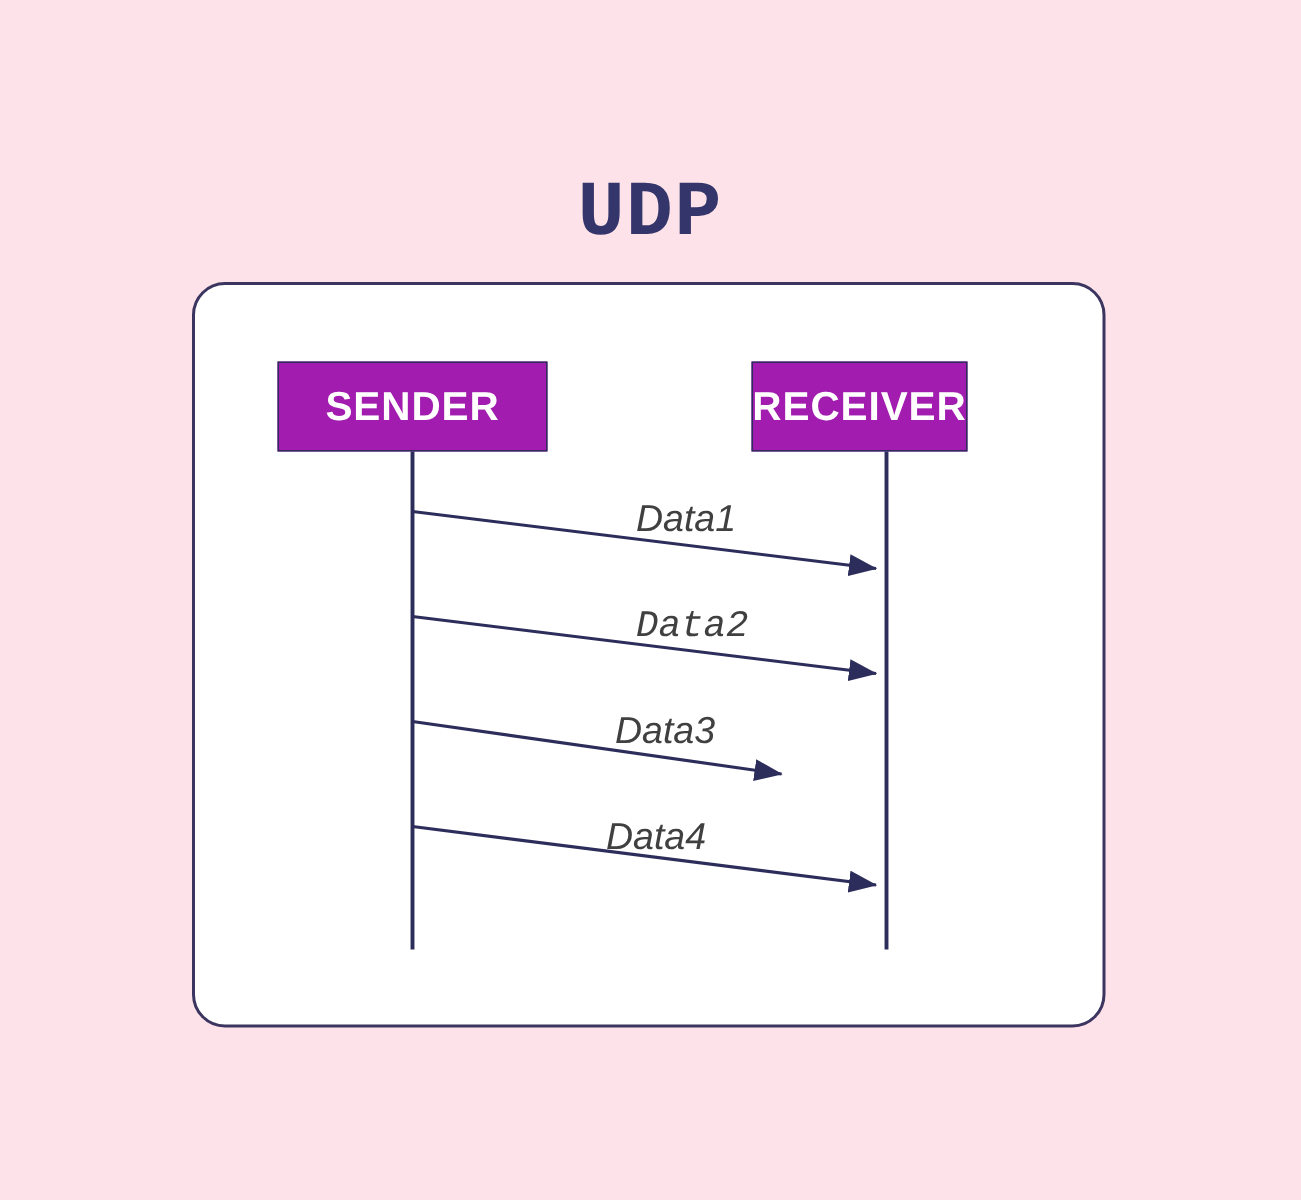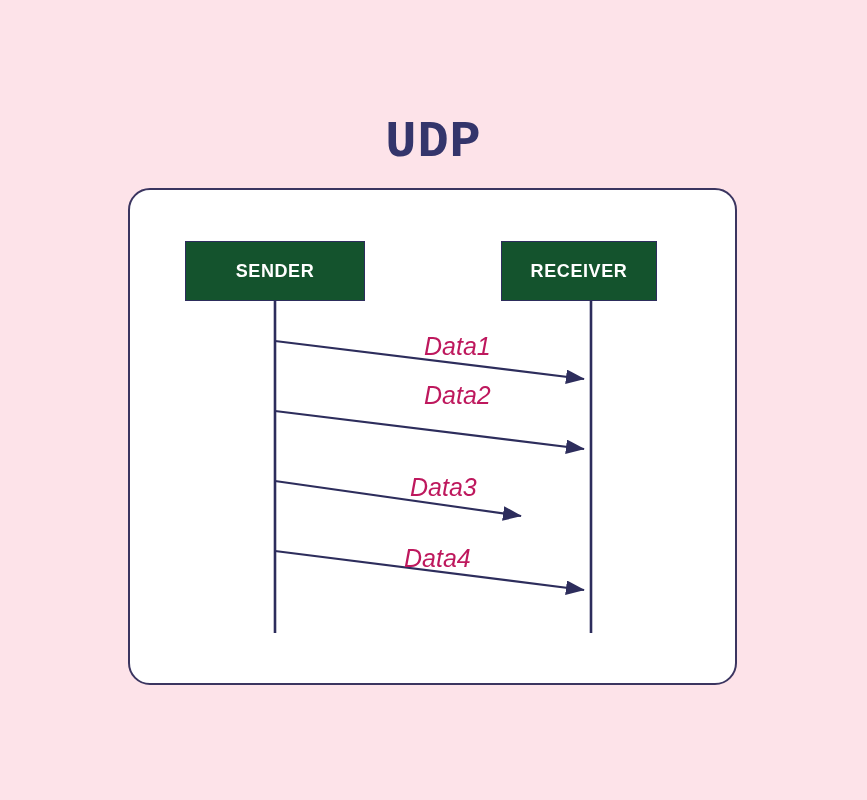--- a/index.html
+++ b/index.html
@@ -42,57 +42,57 @@
     width: 609px;
     height: 497px;
     box-sizing: border-box;
     background: #ffffff;
     border: 2px solid #3b3560;
     border-radius: 22px;
   }
   .actor-box {
     position: absolute;
     box-sizing: border-box;
-    background: #14532d;
+    background: #a21caf;
     border: 1px solid #2d2d5c;
     color: #ffffff;
-    font-size: 18px;
+    font-size: 27px;
     font-weight: bold;
     letter-spacing: 0.6px;
     display: flex;
     align-items: center;
     justify-content: center;
     font-family: "Liberation Sans", sans-serif;
     user-select: none;
   }
   #actor-sender {
     left: 185px;
     top: 241px;
     width: 180px;
     height: 60px;
   }
   #actor-receiver {
     left: 501px;
     top: 241px;
-    width: 156px;
+    width: 144px;
     height: 60px;
   }
   .svg-layer {
     position: absolute;
     left: 0;
     top: 0;
     width: 867px;
     height: 800px;
     pointer-events: none;
   }
   .msg-label {
     position: absolute;
     font-family: "Liberation Sans", sans-serif;
     font-size: 25px;
-    color: #be185d;
+    color: #404040;
     font-style: italic;
     white-space: nowrap;
     user-select: none;
   }
 </style>
 </head>
 <body>
 
 <div id="stage">
 
@@ -122,19 +122,19 @@
 
     <line x1="275" y1="411" x2="584" y2="449" stroke="#2d2d5c" stroke-width="2.1" marker-end="url(#arrowhead)"></line>
 
     <line x1="275" y1="481" x2="521" y2="516" stroke="#2d2d5c" stroke-width="2.1" marker-end="url(#arrowhead)"></line>
 
     <line x1="275" y1="551" x2="584" y2="590" stroke="#2d2d5c" stroke-width="2.1" marker-end="url(#arrowhead)"></line>
   </svg>
 
   <div class="msg-label" style="left:424px; top:332px;">Data1</div>
 
-  <div class="msg-label" style="left:424px; top:381px;">Data2</div>
+  <div class="msg-label" style="left:424px; top:403px;font-family:Liberation Mono, monospace;">Data2</div>
 
   <div class="msg-label" style="left:410px; top:473px;font-style:italic;">Data3</div>
 
   <div class="msg-label" style="left:404px; top:544px;">Data4</div>
 
 </div>
 
 </body></html>

